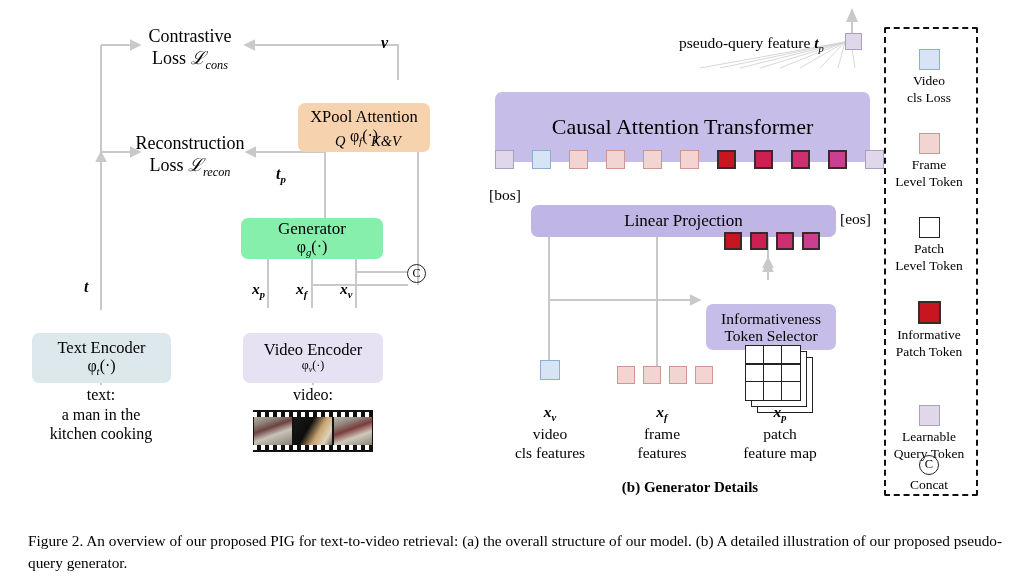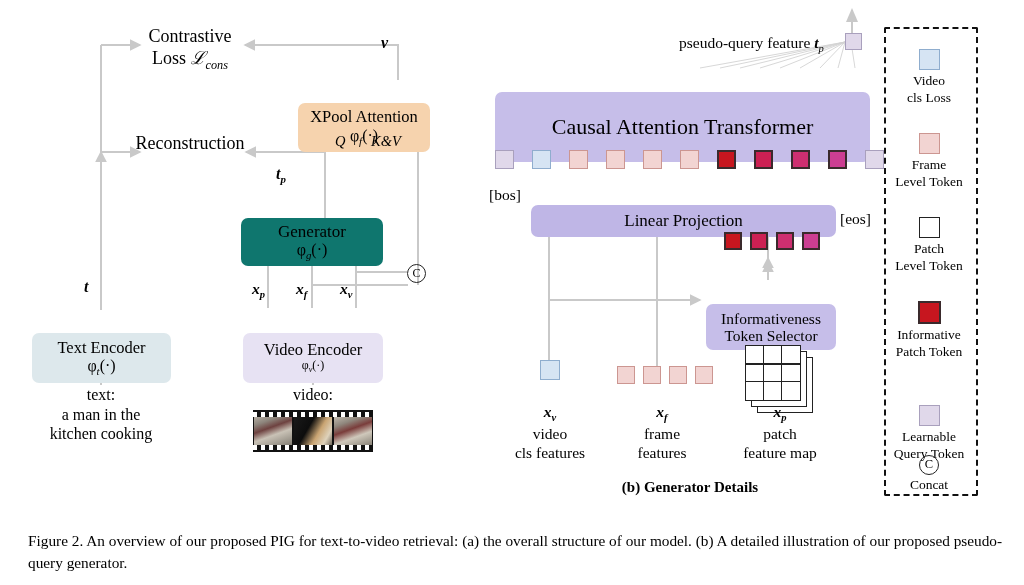--- a/index.html
+++ b/index.html
@@ -115,28 +115,29 @@
     </g>
   </svg>
 
   <div class="ctr" style="left:120px;top:26px;width:140px;font-size:18px;">
     <div>Contrastive</div>
     <div>Loss <i>ℒ</i><sub><i>cons</i></sub></div>
   </div>
 
   <div class="ctr" style="left:110px;top:133px;width:160px;font-size:18px;">
     <div>Reconstruction</div>
+    <div>Loss <i>ℒ</i><sub><i>recon</i></sub></div>
   </div>
 
   <div class="box" style="left:298px;top:79px;width:132px;height:49px;background:#f6d3ae;font-size:16.5px;">
     <div>XPool Attention</div>
     <div style="font-size:16px;">φ<sub><i>f</i></sub>(·)</div>
   </div>
 
-  <div class="box" style="left:241px;top:194px;width:142px;height:48px;background:#0f766e;font-size:17px;">
+  <div class="box" style="left:241px;top:194px;width:142px;height:41px;background:#86efac;font-size:17px;">
     <div>Generator</div>
     <div style="font-size:16px;">φ<sub><i>g</i></sub>(·)</div>
   </div>
 
   <div class="box" style="left:32px;top:309px;width:139px;height:50px;background:#dde8ec;font-size:16.5px;">
     <div>Text Encoder</div>
     <div style="font-size:16px;">φ<sub><i>t</i></sub>(·)</div>
   </div>
 
   <div class="box" style="left:243px;top:309px;width:140px;height:50px;background:#e7e2f3;font-size:16.5px;">

